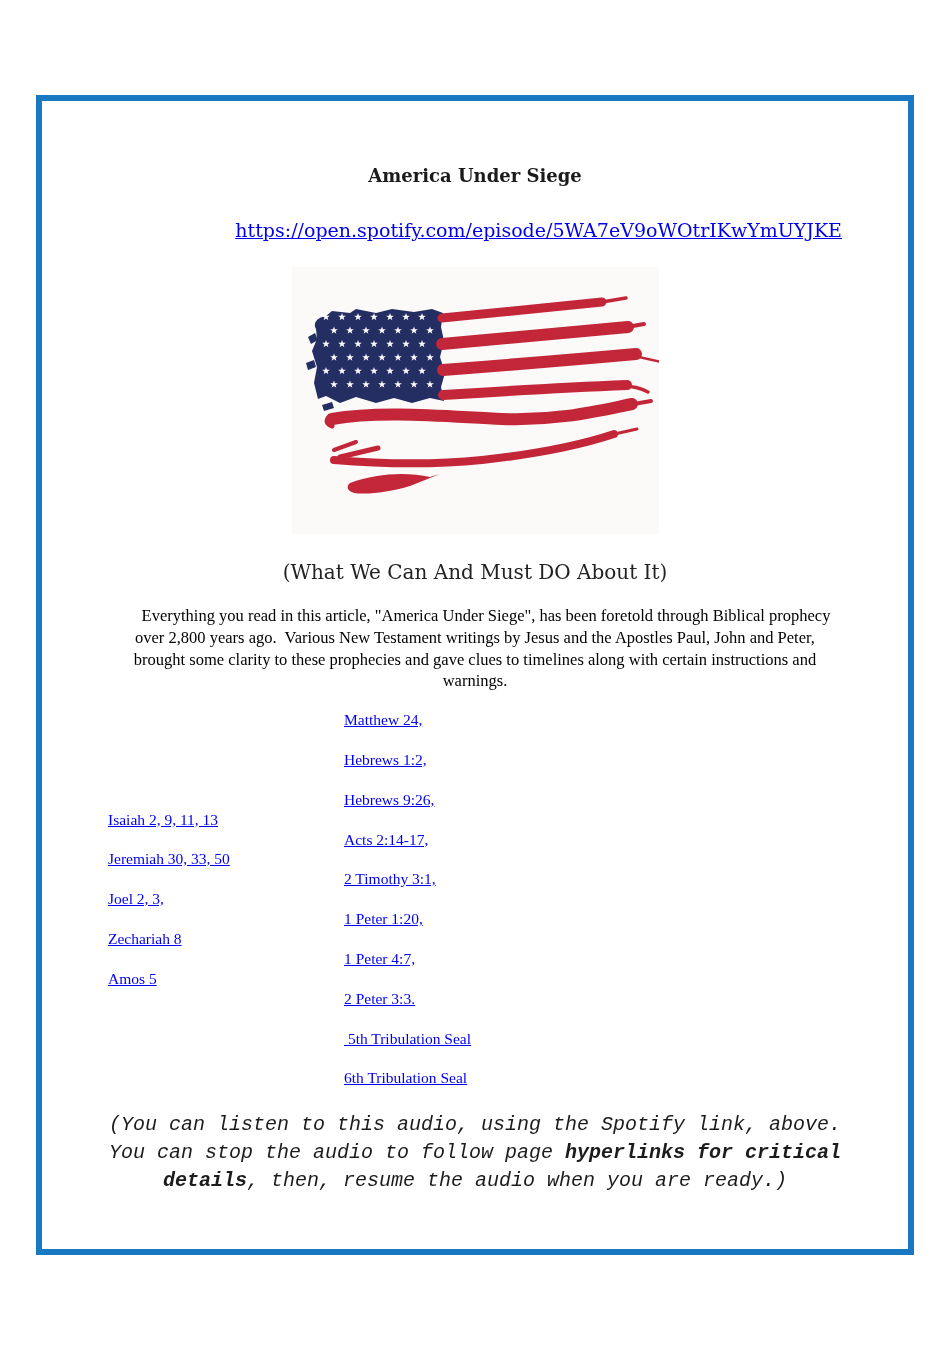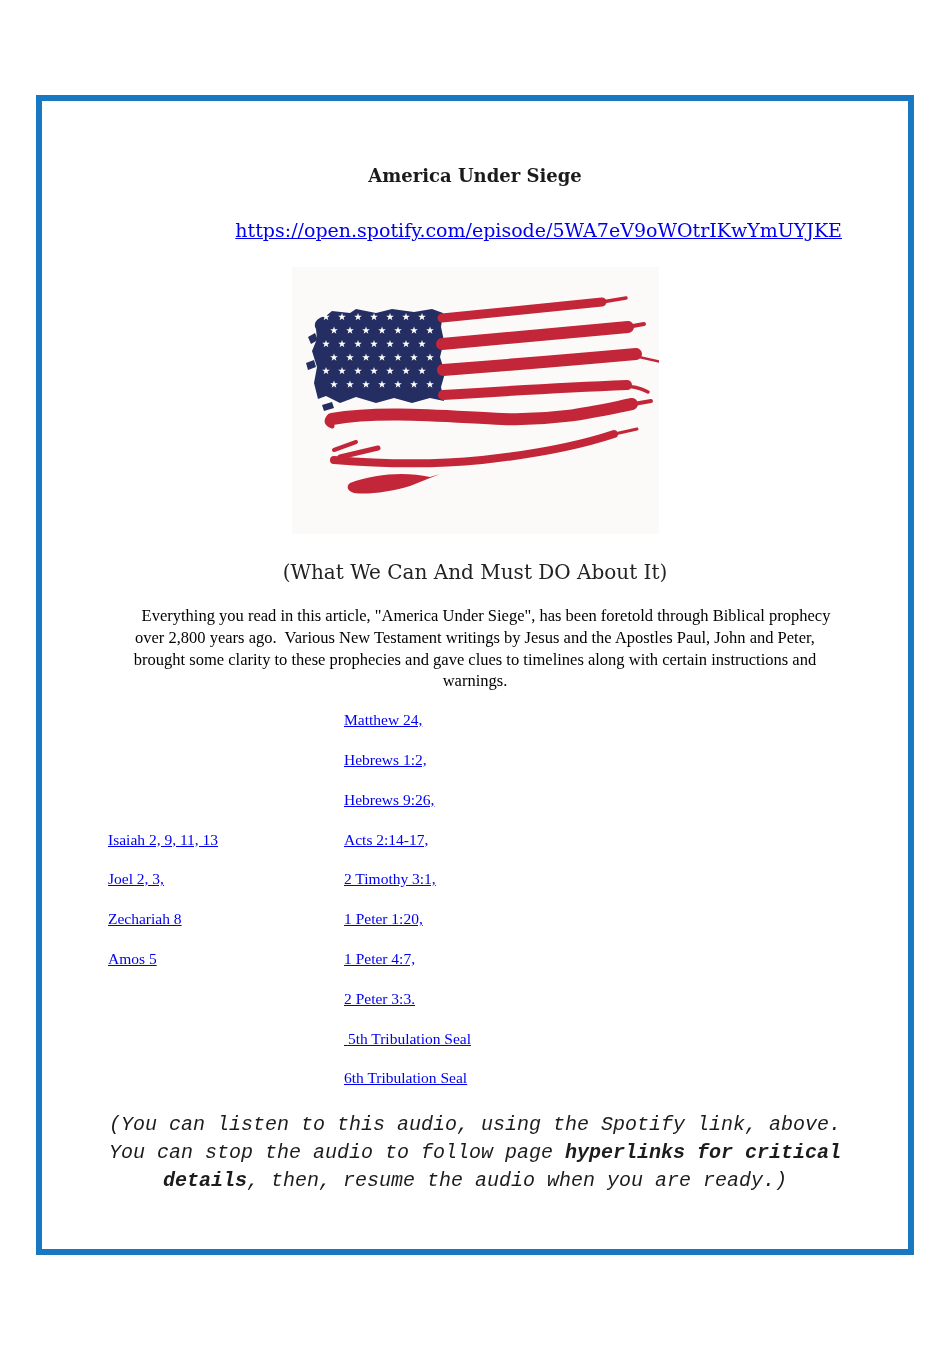--- a/index.html
+++ b/index.html
@@ -153,20 +153,21 @@
       </svg>
     </div>
 
     <h2 class="subtitle">(What We Can And Must DO About It)</h2>
 
     <p class="intro">Everything you read in this article, "America Under Siege", has been foretold through Biblical prophecy over 2,800 years ago.  Various New Testament writings by Jesus and the Apostles Paul, John and Peter, brought some clarity to these prophecies and gave clues to timelines along with certain instructions and warnings.</p>
 
     <div class="links-area">
       <div class="link-col-left">
           <div class="link-row"><a href="#" class="scripture-link">Isaiah 2, 9, 11, 13</a></div>
+          <div class="link-row"><a href="#" class="scripture-link">Jeremiah 30, 33, 50</a></div>
           <div class="link-row"><a href="#" class="scripture-link">Joel 2, 3,</a></div>
           <div class="link-row"><a href="#" class="scripture-link">Zechariah 8</a></div>
           <div class="link-row"><a href="#" class="scripture-link">Amos 5</a></div>
         </div>
       <div class="link-col-right">
           <div class="link-row"><a href="#" class="scripture-link">Matthew 24,</a></div>
           <div class="link-row"><a href="#" class="scripture-link">Hebrews 1:2,</a></div>
           <div class="link-row"><a href="#" class="scripture-link">Hebrews 9:26,</a></div>
           <div class="link-row"><a href="#" class="scripture-link">Acts 2:14-17,</a></div>
           <div class="link-row"><a href="#" class="scripture-link">2 Timothy 3:1,</a></div>

